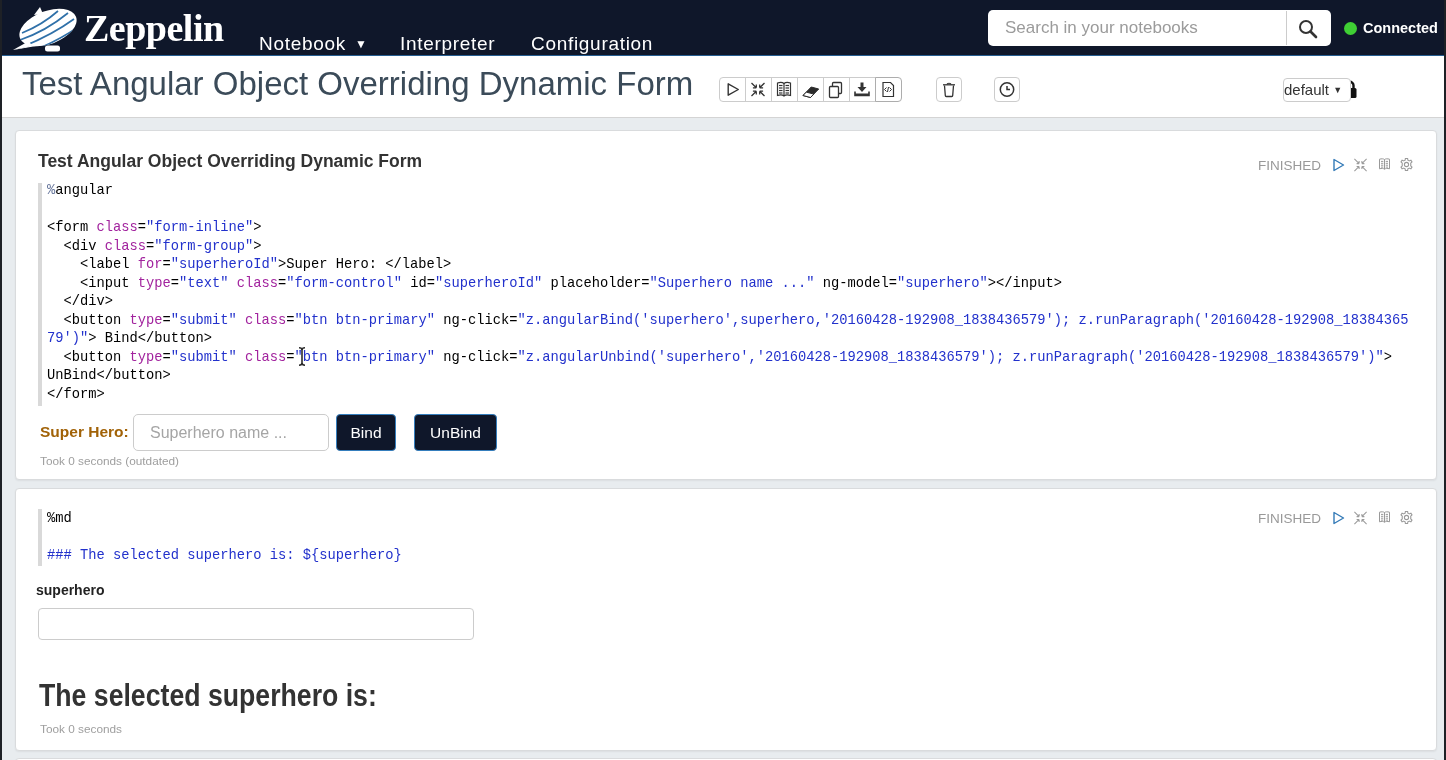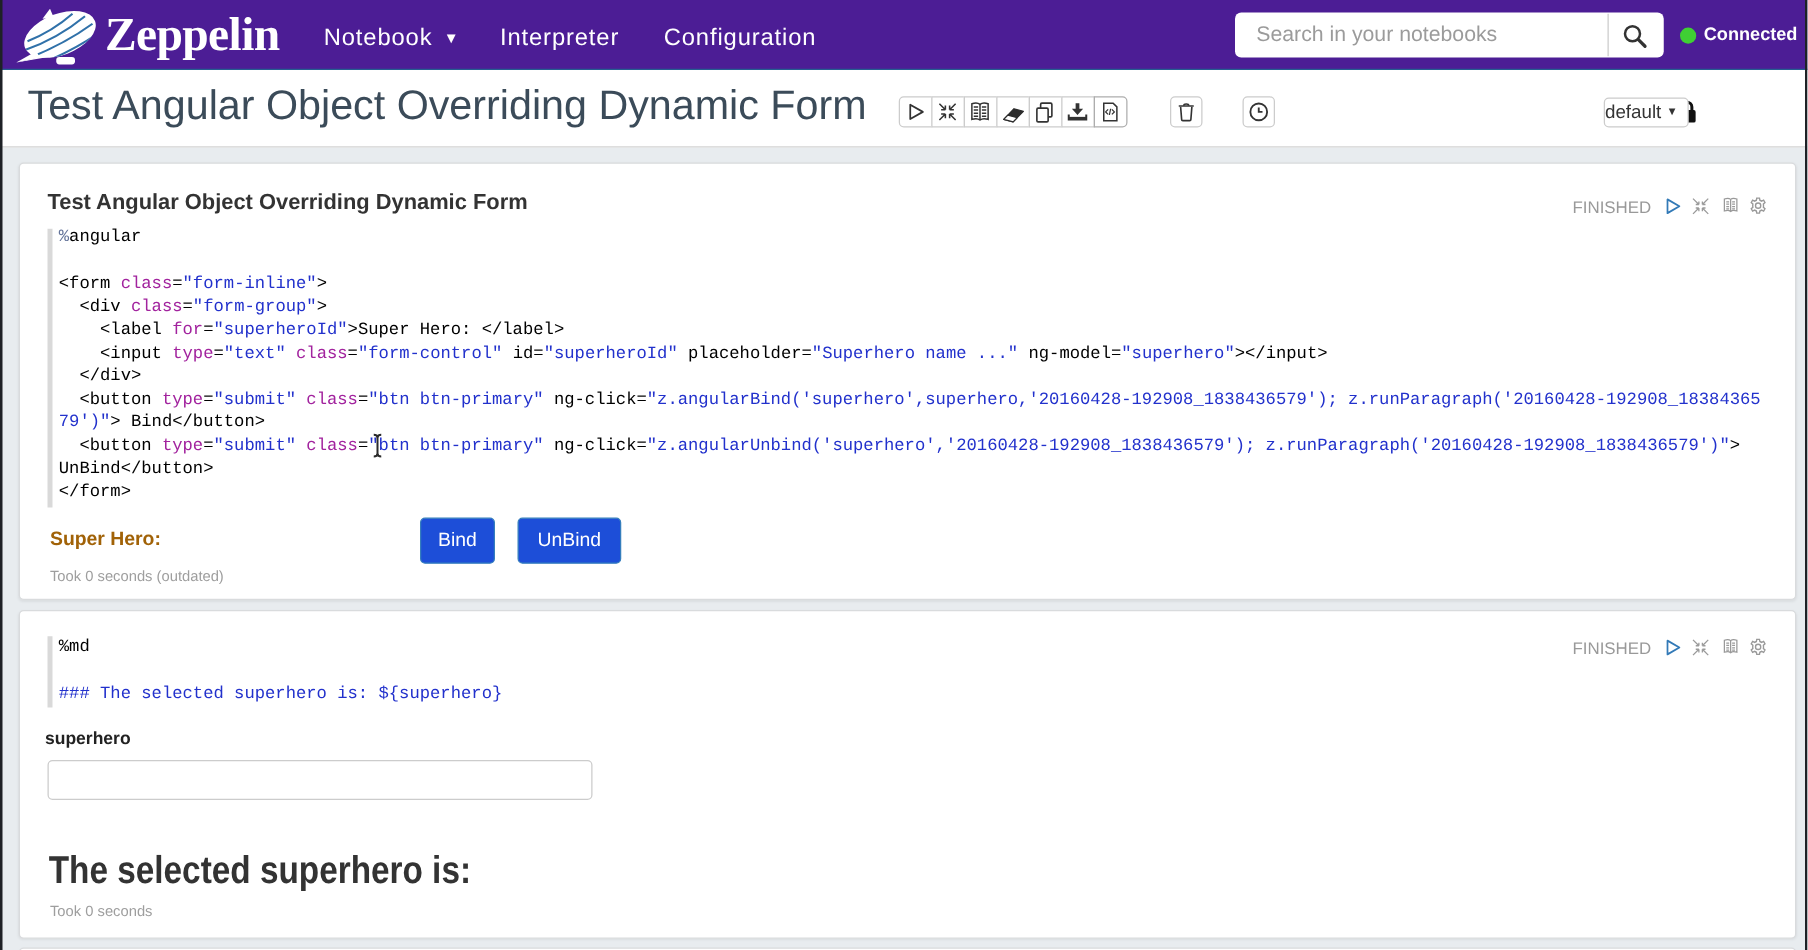--- a/index.html
+++ b/index.html
@@ -1,37 +1,37 @@
 <!DOCTYPE html>
 <html><head>
 <meta charset="utf-8">
 <style>
 * { margin:0; padding:0; box-sizing:border-box; }
 html,body { width:1446px; height:760px; overflow:hidden; }
 body { position:relative; background:#e8ecef; font-family:"Liberation Sans", sans-serif; }
 .abs { position:absolute; }
 
-#navbar { position:absolute; left:0; top:0; width:1446px; height:56px; background:#4c1d95; border-bottom:1px solid #265e91; }
-.navlink { position:absolute; top:20px; color:#fff; font-size:19px; letter-spacing:0.7px; }
+#navbar { position:absolute; left:0; top:0; width:1446px; height:56px; background:#0f172a; border-bottom:1px solid #265e91; }
+.navlink { position:absolute; top:33px; color:#fff; font-size:19px; letter-spacing:0.7px; }
 
 #titlebar { position:absolute; left:0; top:56px; width:1446px; height:62px; background:#fff; border-bottom:1px solid #d4d4d4; }
 #notetitle { position:absolute; left:22px; top:8.5px; font-size:33px; color:#3b4b59; letter-spacing:0; }
 .tbtn { position:absolute; top:21px; height:25px; background:#fff; border:1px solid #ccc; border-radius:4px; }
 .tgroup { position:absolute; top:21px; height:25px; }
 .tgroup .gbtn { position:absolute; top:0; height:25px; width:27px; background:#fff; border:1px solid #ccc; }
 
 .card { position:absolute; left:15px; width:1422px; background:#fff; border:1px solid #d9dbdd; border-radius:4px; box-shadow:0 1px 2px rgba(0,0,0,0.06); }
 .ptitle { position:absolute; left:22px; top:20px; font-size:17.5px; font-weight:bold; color:#333; }
 .status { position:absolute; font-size:13.5px; color:#999; letter-spacing:0; }
 .codebar { position:absolute; left:22px; width:4px; background:#d9d9d9; }
 .code { position:absolute; left:31px; font-family:"Liberation Mono", monospace; font-size:13.75px; line-height:18.5px; white-space:pre; color:#000; }
 .k { color:#a2239e; }
 .s { color:#2231cc; }
 .took { position:absolute; left:24px; font-size:11.8px; color:#9e9e9e; }
-.btn-blue { position:absolute; background:#1d4ed8; border:1px solid #357ebd; border-radius:4px; color:#fff; font-size:15.5px; text-align:center; }
+.btn-blue { position:absolute; background:#0f172a; border:1px solid #357ebd; border-radius:4px; color:#fff; font-size:15.5px; text-align:center; }
 input.form { position:absolute; border:1px solid #ccc; border-radius:5px; font-family:"Liberation Sans",sans-serif; }
 input.form::placeholder { color:#a5a5a5; }
 </style>
 </head>
 <body>
 
 <div id="navbar">
   <svg class="abs" style="left:12px; top:5px;" width="72" height="48" viewBox="0 0 72 48">
     <defs>
       <clipPath id="bl">
@@ -184,20 +184,21 @@
 UnBind&lt;/button&gt;
 &lt;/form&gt;</div>
   <svg class="abs" style="left:281px; top:215px;" width="10" height="21" viewBox="0 0 10 21">
       <g stroke="#2b2b2b" stroke-width="1.6" fill="none">
         <path d="M2 1.8 C3.5 1.8 5 2.2 5 4 C5 2.2 6.5 1.8 8 1.8"></path>
         <path d="M2 19.2 C3.5 19.2 5 18.8 5 17 C5 18.8 6.5 19.2 8 19.2"></path>
         <line x1="5" y1="3" x2="5" y2="18"></line>
       </g>
     </svg>
   <div class="abs" style="left:24px; top:292px; font-size:15.5px; font-weight:bold; color:#a16207;">Super Hero:</div>
+  <input class="form" style="left: 117px; top: 283px; width: 196px; height: 37px; font-size: 16px; padding-left: 16px;" placeholder="Superhero name ...">
   <div class="btn-blue" style="left:320px; top:283px; width:60px; height:37px; line-height:35px;">Bind</div>
   <div class="btn-blue" style="left:386px; top:283px; width:83px; height:37px; line-height:35px;margin-left:12px;">UnBind</div>
   <div class="took" style="top:323px;">Took 0 seconds (outdated)</div>
 </div>
 
 <div class="card" style="top:488px; height:263px;">
   <div class="status" style="right:115px; top:22px;">FINISHED</div>
   <svg class="abs" style="left:1316px; top:22px;" width="13" height="14" viewBox="0 0 13 14">
       <path d="M2 1.5 L2 12.5 L11.5 7 Z" fill="none" stroke="#337ab7" stroke-width="1.4" stroke-linejoin="round"></path>
     </svg>

